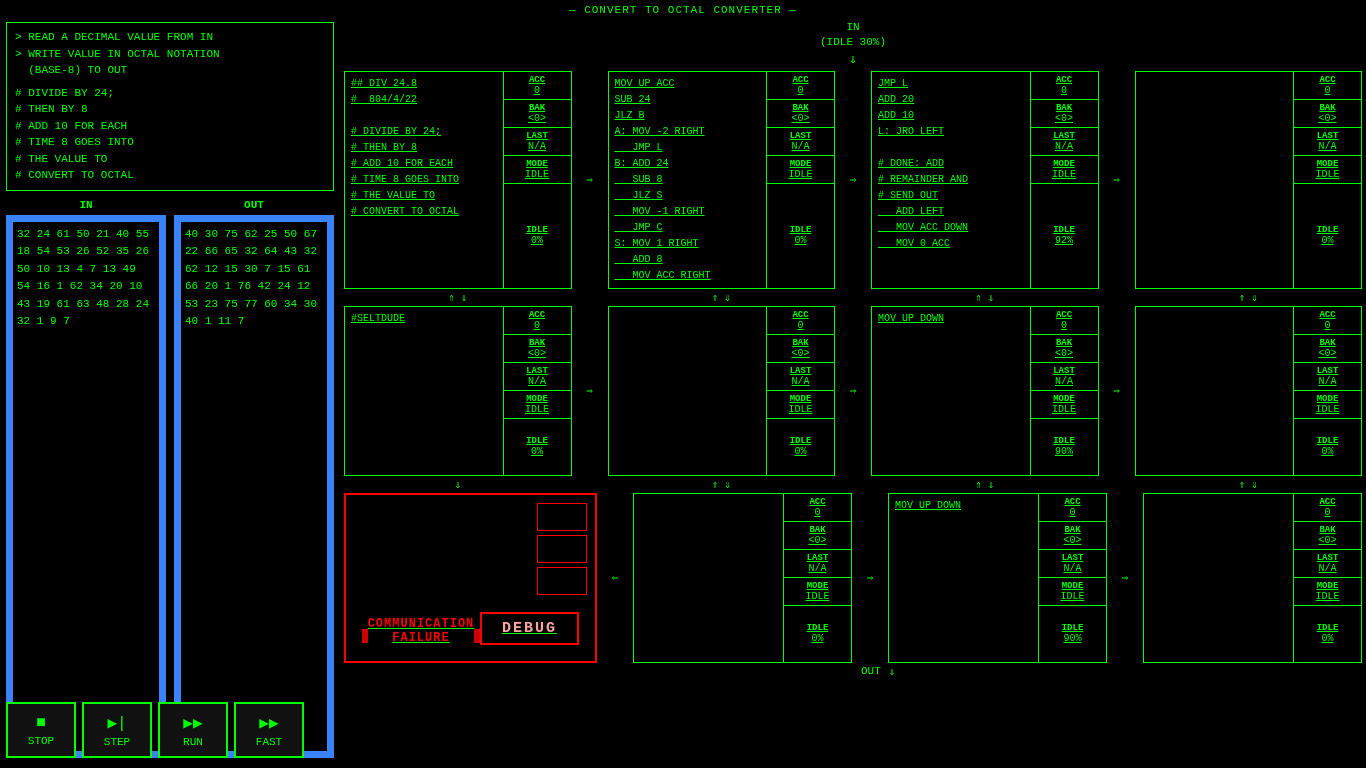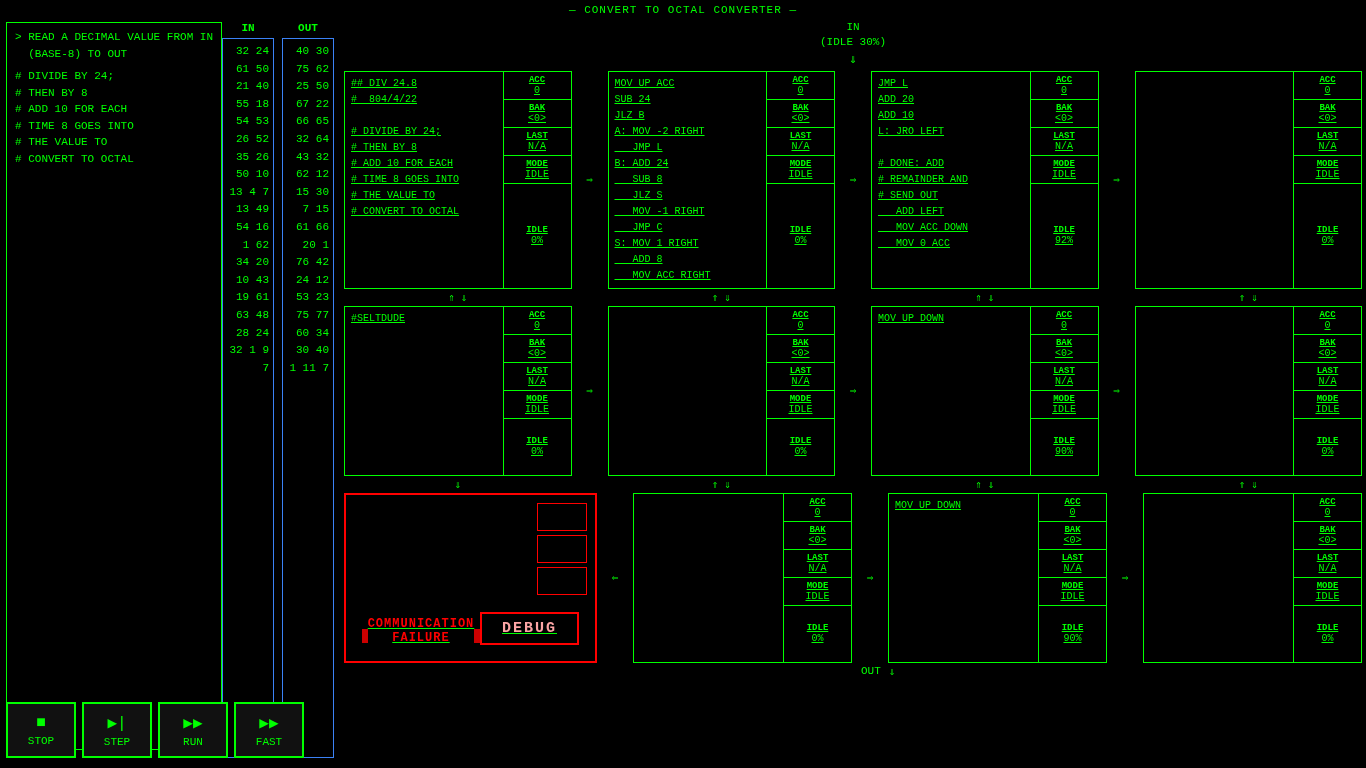--- a/index.html
+++ b/index.html
@@ -22,21 +22,21 @@
     }
     .main-layout {
       display: flex;
       flex-direction: row;
       height: calc(100% - 24px);
     }
     
     .left-panel {
       width: 340px;
       display: flex;
-      flex-direction: row;
+      flex-direction: column;
       padding: 4px 6px;
       flex-shrink: 0;
     }
     .description-box {
       border: 1px solid #00ff00;
       padding: 6px 8px;
       font-size: 11px;
       line-height: 1.5;
       color: #00ff00;
       min-height: 90px;
@@ -54,29 +54,28 @@
       align-items: center;
       flex: 1;
     }
     .io-label {
       color: #00ff00;
       font-size: 11px;
       margin-bottom: 4px;
       font-weight: bold;
     }
     .io-list {
-      border: 1px solid #3b82f6;
+      border: 7px solid #3b82f6;
       width: 100%;
       flex: 1;
       overflow: hidden;
       padding: 4px;
       font-size: 11px;
       line-height: 1.6;
       color: #00ff00;
-      text-align: right;
     }
     .controls-bar {
       display: flex;
       flex-direction: row;
       gap: 6px;
       padding: 8px 6px 6px;
       justify-content: flex-start;
       align-items: center;
       width: 340px;
       position: absolute;
@@ -256,20 +255,21 @@
 
 <div class="title-bar">
   <span>— CONVERT TO OCTAL CONVERTER —</span>
 </div>
 
 <div class="main-layout">
 
   <div class="left-panel">
     <div class="description-box">
       <div>&gt; READ A DECIMAL VALUE FROM IN</div>
+      <div>&gt; WRITE VALUE IN OCTAL NOTATION</div>
       <div>&nbsp;&nbsp;(BASE-8) TO OUT</div>
       <div style="margin-top:6px;">
         <div># DIVIDE BY 24;</div>
         <div># THEN BY 8</div>
         <div># ADD 10 FOR EACH</div>
         <div># TIME 8 GOES INTO</div>
         <div># THE VALUE TO</div>
         <div># CONVERT TO OCTAL</div>
       </div>
     </div>

